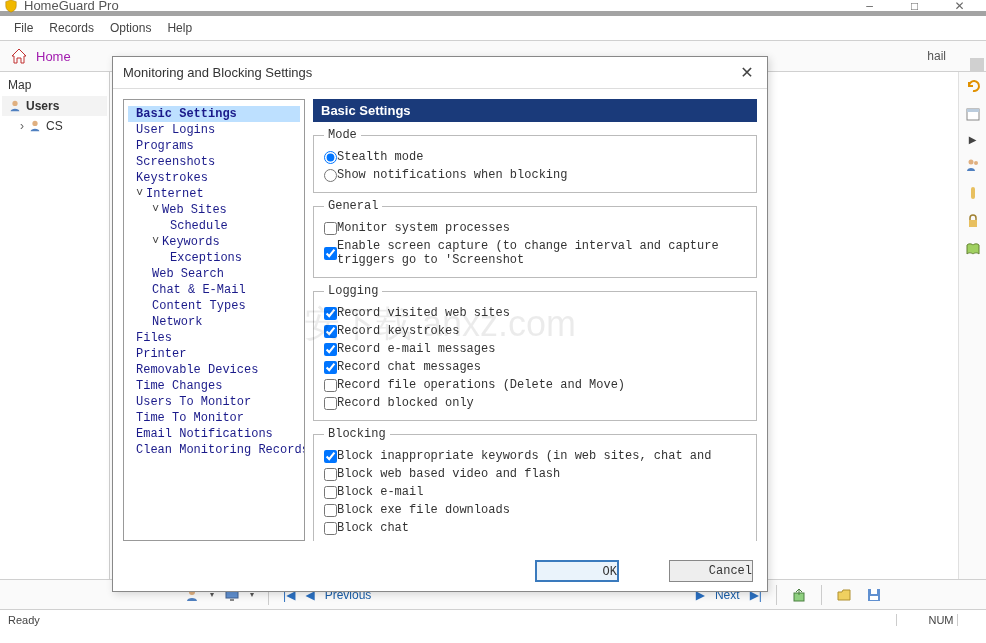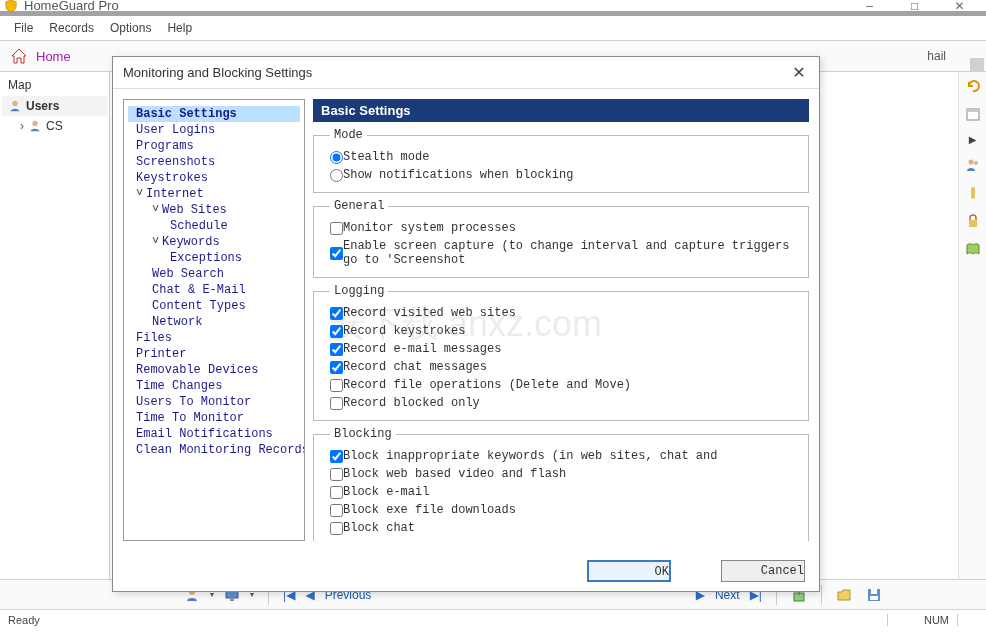--- a/index.html
+++ b/index.html
@@ -79,21 +79,21 @@
   align-items: center;
   gap: 12px;
   padding-top: 6px;
 }
 .rt { width: 16px; height: 16px; }
 
 .dialog {
   position: absolute;
   left: 112px;
   top: 56px;
-  width: 708px;
+  width: 656px;
   height: 536px;
   background: #fff;
   border: 1px solid #888;
   box-shadow: 2px 2px 8px rgba(0,0,0,0.15);
   display: flex;
   flex-direction: column;
 }
 .dialog-title {
   height: 32px;
   display: flex;
@@ -140,21 +140,21 @@
 }
 .panel-header {
   background: #1a3a7a;
   color: #fff;
   font-weight: bold;
   padding: 4px 8px;
   font-size: 13px;
 }
 fieldset {
   border: 1px solid #bbb;
-  padding: 6px 10px 8px 16px;
+  padding: 6px 10px 8px 10px;
   font-family: "Courier New", monospace;
   font-size: 12px;
 }
 legend { padding: 0 4px; font-family: "Courier New", monospace; }
 .opt { display: flex; align-items: center; padding: 2px 0; }
 .opt input { margin: 0; }
 
 .dialog-buttons {
   height: 40px;
   display: flex;
@@ -192,21 +192,21 @@
 .statusbar {
   height: 20px;
   border-top: 1px solid #d0d0d0;
   display: flex;
   align-items: center;
   padding: 0 8px;
   font-size: 11px;
   color: #444;
 }
 .statusbar .s1 { flex: 1; }
-.statusbar .num { width: 71px; text-align: center; border-left: 1px solid #ccc; border-right: 1px solid #ccc; padding-left: 28px; }
+.statusbar .num { width: 62px; text-align: center; border-left: 1px solid #ccc; border-right: 1px solid #ccc; padding-left: 28px; }
 
 .watermark {
   position: absolute;
   left: 50%; top: 50%;
   transform: translate(-50%, -50%);
   font-size: 36px;
   color: rgba(0,0,0,0.08);
   pointer-events: none;
   font-family: Arial, sans-serif;
 }

